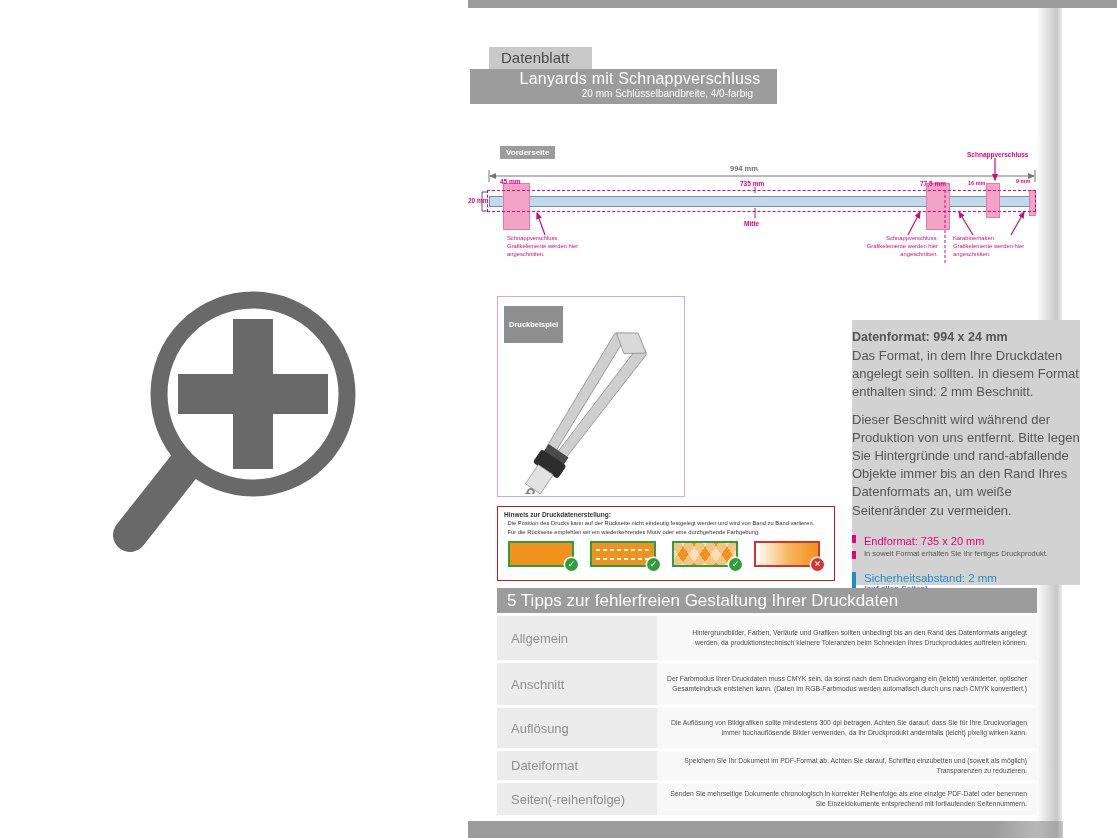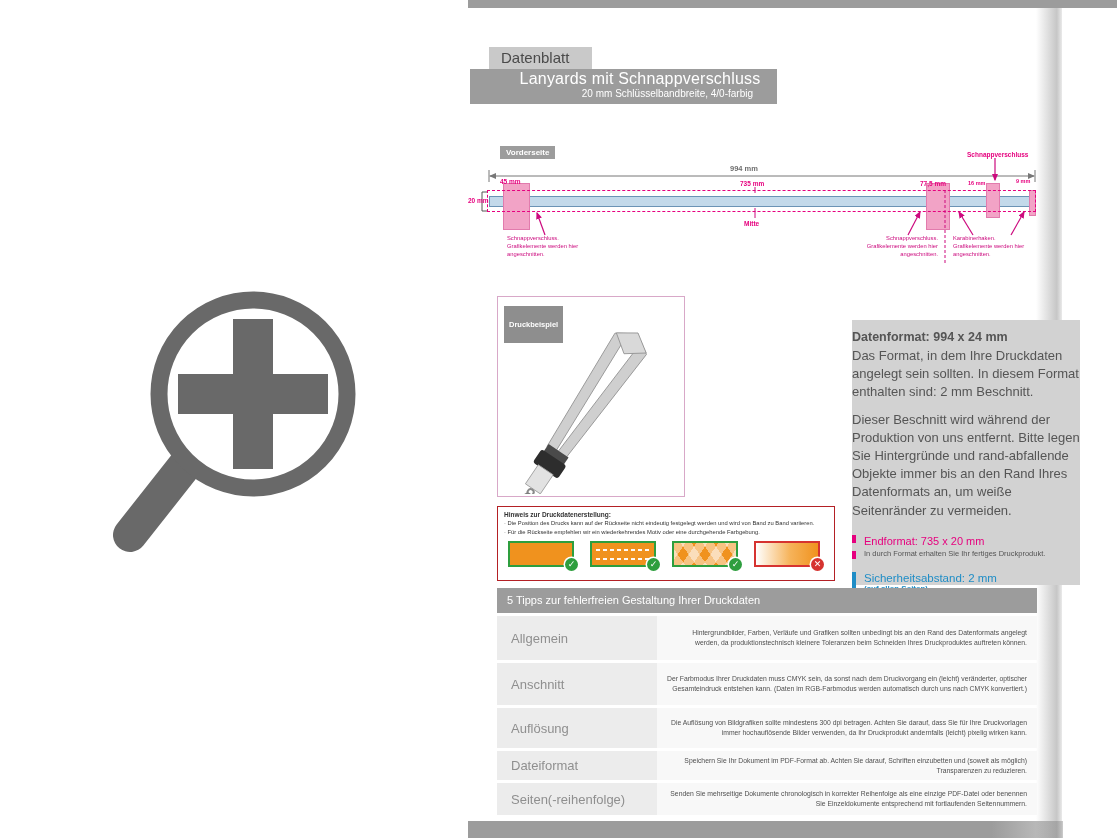--- a/index.html
+++ b/index.html
@@ -61,21 +61,21 @@
       repeating-linear-gradient(55deg,rgba(255,255,255,.45) 0 9px,rgba(255,255,255,0) 9px 18px),
       repeating-linear-gradient(-55deg,rgba(255,255,255,.45) 0 9px,rgba(255,255,255,0) 9px 18px),
       #f0921e;border:2px solid #2e9e3e;}
   .sw4{background:linear-gradient(to right,#ffffff 0%,#f6b35a 55%,#f0921e 100%);border:2px solid #d63330;}
   .badge{position:absolute;right:-6px;bottom:-6px;width:13px;height:13px;border-radius:50%;
     color:#fff;font-size:9px;line-height:13px;text-align:center;box-shadow:0 0 0 1.5px #fff;}
   .badge.ok{background:#2e9e3e;}
   .badge.no{background:#d63330;}
   
   .tips-header{left:497px;top:588px;width:540px;height:25px;background:#9c9c9c;color:#fff;
-    font-size:11px;line-height:25px;padding-left:10px;box-sizing:border-box;}
+    font-size:17px;line-height:25px;padding-left:10px;box-sizing:border-box;}
   .tips{left:497px;top:616px;width:540px;text-align:right;}
   .trow{display:flex;margin-bottom:3px;}
   .tlabel{width:160px;background:#ececec;color:#8f8f8f;font-size:13px;display:flex;
     align-items:center;padding-left:14px;box-sizing:border-box;flex:none;}
   .ttext{flex:1;background:#f8f8f8;color:#4f4f4f;font-size:6.8px;line-height:1.45;
     padding:6px 10px;box-sizing:border-box;display:flex;align-items:center;}
   .h44{height:44px;} .h42{height:42px;} .h40{height:40px;} .h29{height:29px;} .h32{height:32px;}
 </style>
 </head>
 <body>
@@ -169,21 +169,21 @@
     </g>
   </svg>
 </div>
 
 <div class="abs infobox">
   <h3 class="ib-title">Datenformat: 994 x 24 mm</h3>
   <p class="ib-p">Das Format, in dem Ihre Druckdaten angelegt sein sollten. In diesem Format enthalten sind: 2 mm Beschnitt.</p>
   <p class="ib-p">Dieser Beschnitt wird während der Produktion von uns entfernt. Bitte legen Sie Hintergründe und rand-abfallende Objekte immer bis an den Rand Ihres Datenformats an, um weiße Seitenränder zu vermeiden.</p>
   <div class="ib-end">
     <h4>Endformat: 735 x 20 mm</h4>
-    <p class="ib-small">In durch Format erhalten Sie Ihr fertiges Druckprodukt.</p>
+    <p class="ib-small">In soweit Format erhalten Sie Ihr fertiges Druckprodukt.</p>
   </div>
   <div class="ib-safe">
     <h4>Sicherheitsabstand: 2 mm</h4>
     <p class="sub">(auf allen Seiten)</p>
   </div>
 </div>
 
 <div class="abs hint">
   <h5>Hinweis zur Druckdatenerstellung:</h5>
   <p class="b">Die Position des Drucks kann auf der Rückseite nicht eindeutig festgelegt werden und wird von Band zu Band variieren.</p>

